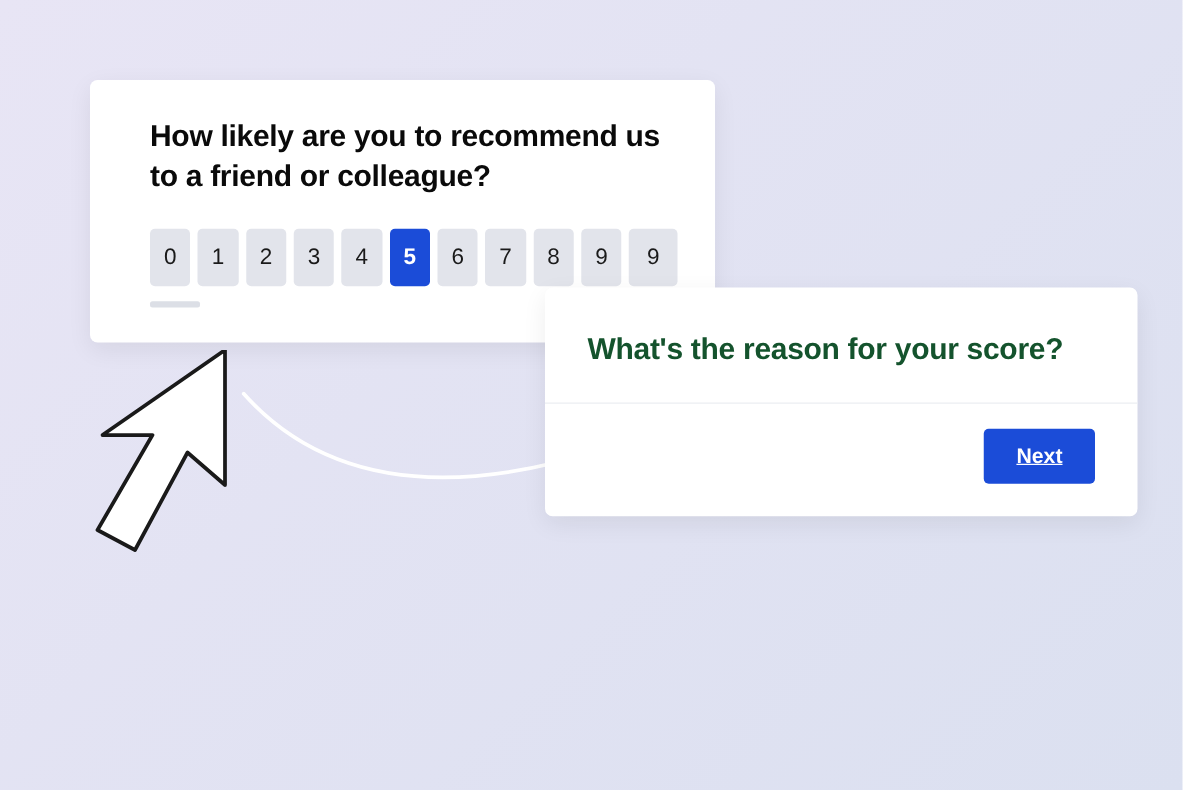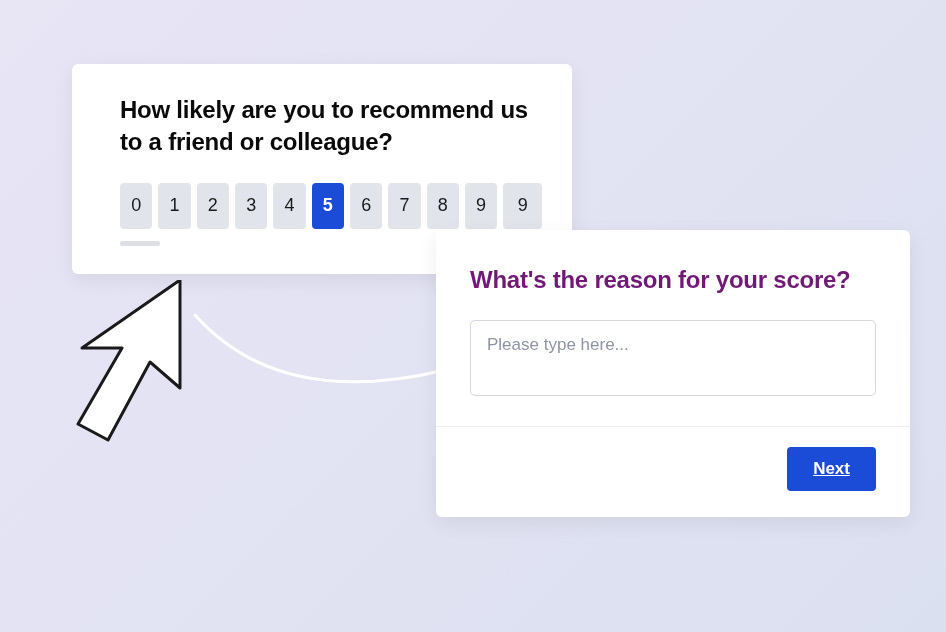--- a/index.html
+++ b/index.html
@@ -67,21 +67,21 @@
   }
   .reason-card {
     left: 436px;
     top: 230px;
     width: 474px;
     padding: 34px 34px 26px 34px;
   }
   .reason-question {
     font-size: 24px;
     font-weight: 600;
-    color: #701a75;
+    color: #14532d;
     line-height: 1.35;
     letter-spacing: -0.01em;
     margin-bottom: 24px;
   }
   .reason-input {
     width: 100%;
     height: 76px;
     border: 1px solid #d4d7de;
     border-radius: 5px;
     padding: 14px 16px;
@@ -152,18 +152,17 @@
 <svg class="connector" width="260" height="120" viewBox="0 0 260 120">
   <path d="M 5 5 Q 90 100 255 60" stroke="#ffffff" stroke-width="3" fill="none" stroke-linecap="round"></path>
 </svg>
 
 <svg class="cursor-arrow" width="160" height="170" viewBox="0 0 160 170">
   <polygon points="110,0 110,108 80,82 38,160 8,144 52,68 12,68" fill="#ffffff" stroke="#1a1a1a" stroke-width="3" stroke-linejoin="round"></polygon>
 </svg>
 
 <div class="card reason-card">
   <div class="reason-question">What's the reason for your score?</div>
-  <textarea class="reason-input" placeholder="Please type here..." style=""></textarea>
   <div class="divider"></div>
   <div class="footer">
     <button class="next-btn">Next</button>
   </div>
 </div>
 
 </body></html>

